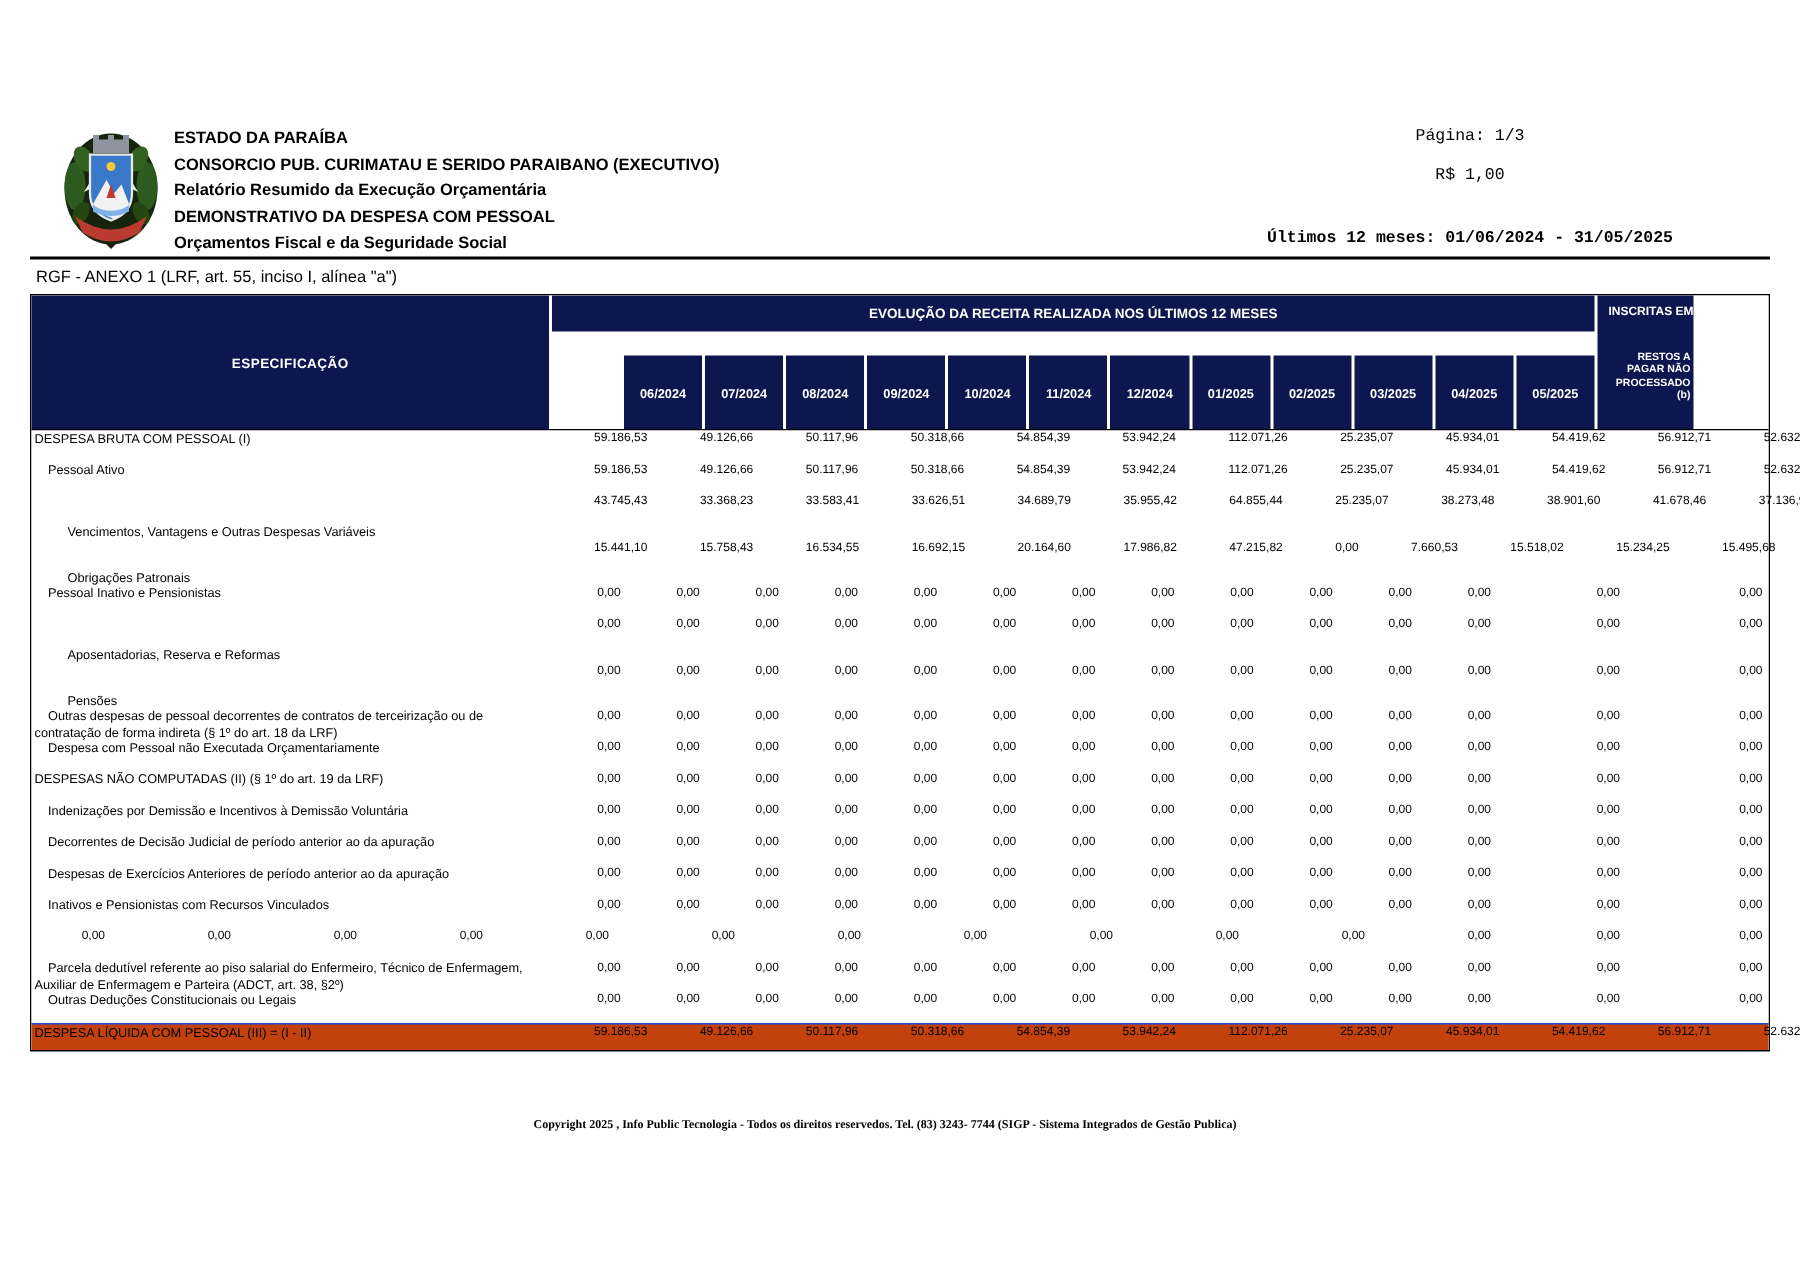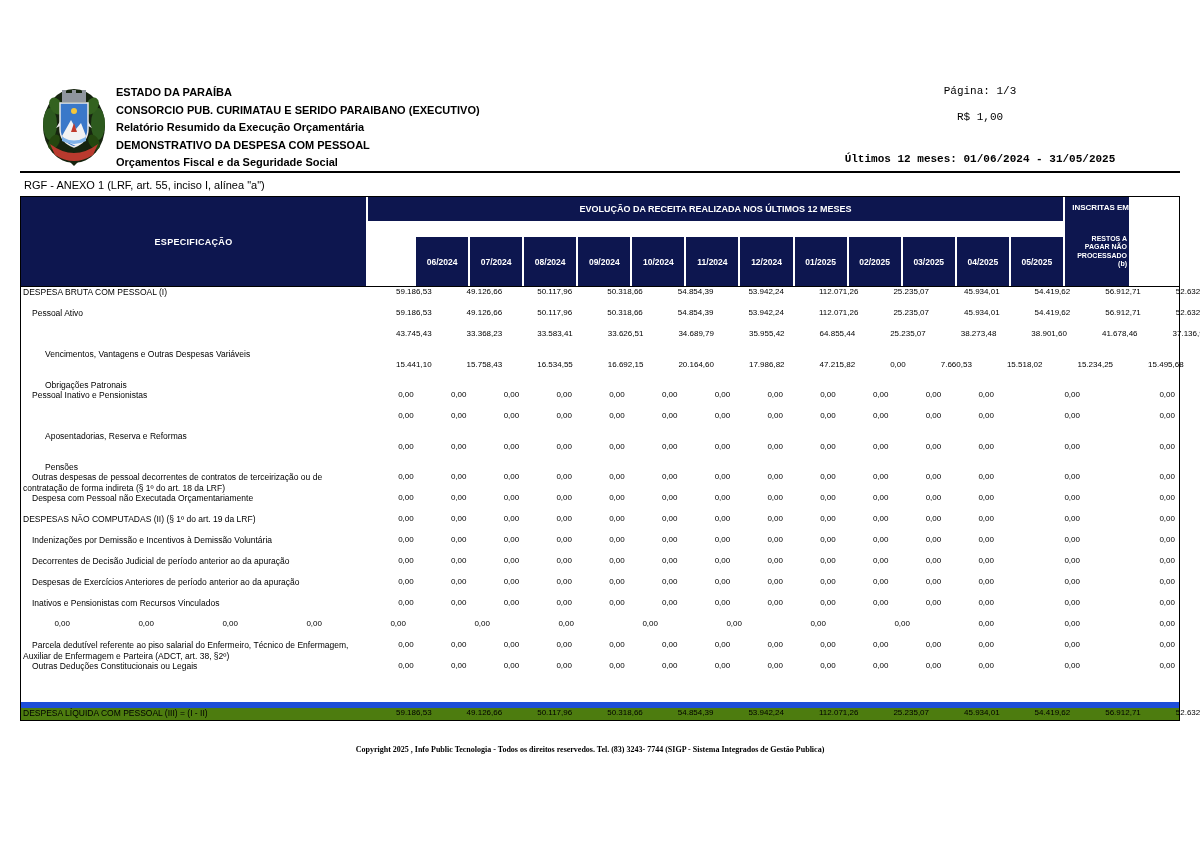--- a/index.html
+++ b/index.html
@@ -46,21 +46,21 @@
   
   .tbody { background:#fff; }
   .trow { display:flex; min-height:21px;gap:30px; }
   .tlabel { width:345px; flex:0 0 345px; font-size:8.5px; line-height:10.5px; padding-right:4px; }
   .ind0 { padding-left:2px; }
   .ind1 { padding-left:2px; text-indent:9px; }
   .ind2 { padding-left:2px; text-indent:22px;margin-top:20px; }
   .tval { width:57.92px; flex:0 1 57.92px; text-align:right; font-size:8px; padding-right:5px; white-space:nowrap; }
   .tval.tot { width:56px; flex:0 0 56px; padding-right:5px; }
   .tval.ins { width:64px; flex:0 0 64px; padding-right:4px; }
-  .trow.total-row { background:#4d7c0f; border-top:6px solid #1d4ed8; min-height:18px;margin-top:20px; }
+  .trow.total-row { background:#c2410c; border-top:1px solid #1d4ed8; min-height:18px; }
 
   
   .footer { position:absolute; top:745px; left:0; width:1180px; text-align:center;
             font-family:"Liberation Serif", serif; font-weight:bold; font-size:8px; }
 </style>
 </head>
 <body>
 
 <div class="page">
 

